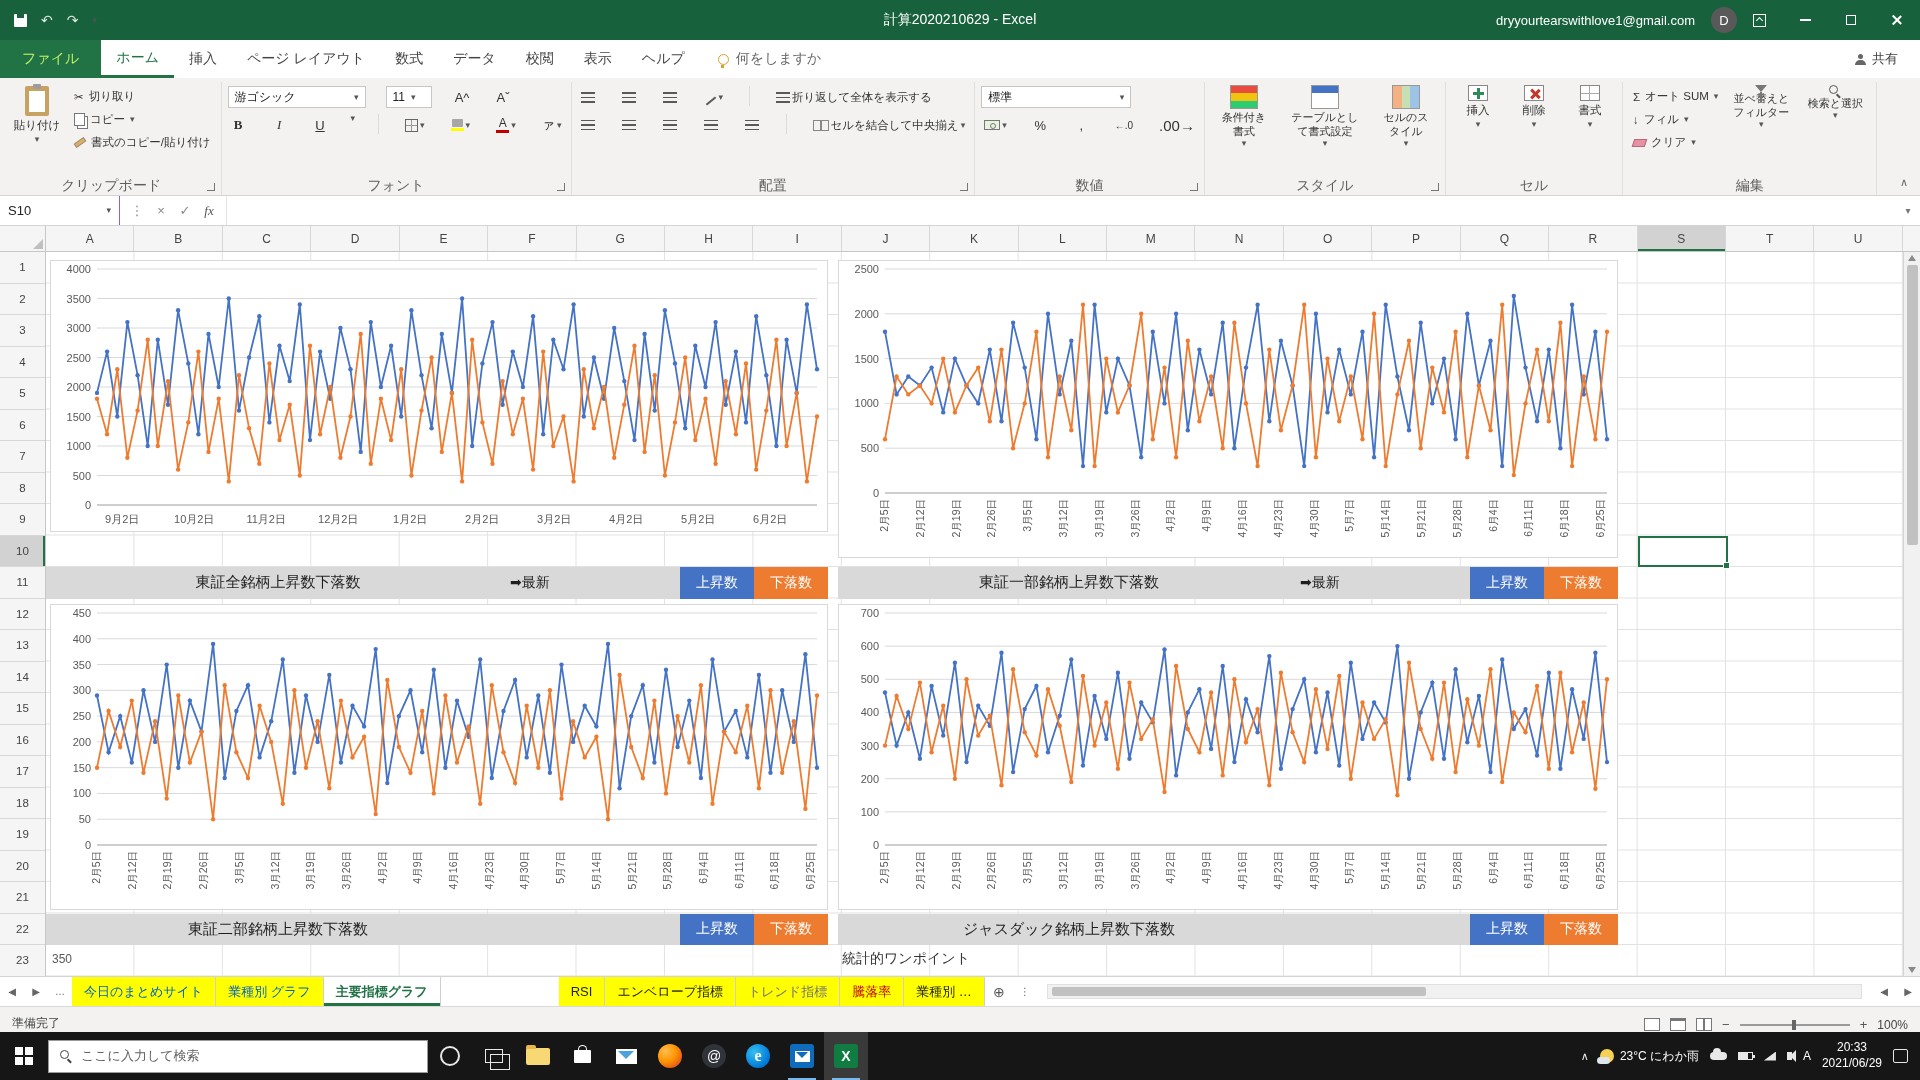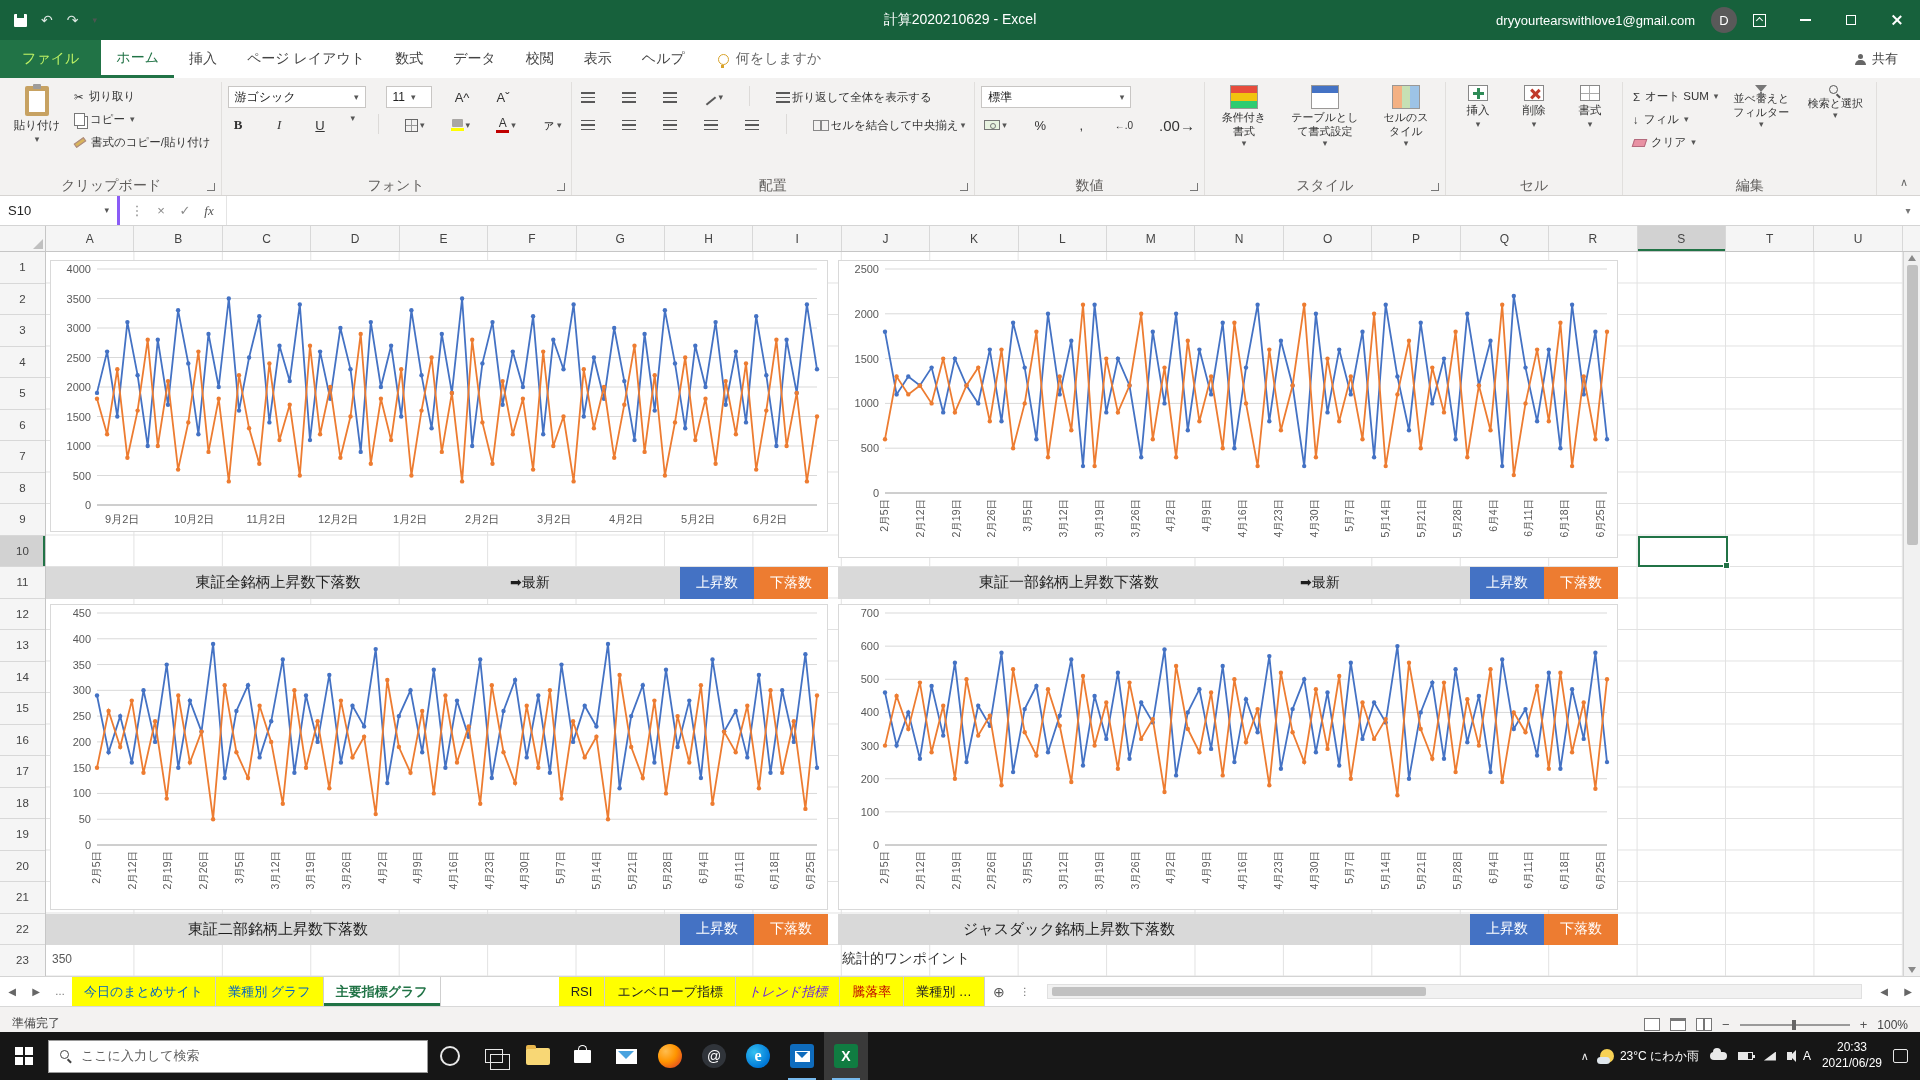--- a/index.html
+++ b/index.html
@@ -94,21 +94,21 @@
   .ic-eraser{width:13px;height:8px;background:#e891a3;border:1px solid #b36a7d;transform:skewX(-18deg)}
   .ic-funnel{width:0;height:0;border-left:6px solid transparent;border-right:6px solid transparent;border-top:7px solid #777;position:relative}
   .ic-funnel::after{content:"";position:absolute;left:-1px;top:-7px;width:2px;height:10px;background:#777;top:0}
   .mag{width:12px;height:12px;position:relative;display:inline-block}
   .mag::before{content:"";position:absolute;left:0;top:0;width:7px;height:7px;border:1.6px solid #555;border-radius:50%}
   .mag::after{content:"";position:absolute;right:0;bottom:0;width:5px;height:1.6px;background:#555;transform:rotate(45deg)}
   .mag.white::before{border-color:#444}.mag.white::after{background:#444}
 
   
   .formulabar{height:30px;background:#fff;border-bottom:1px solid #d4d4d4;display:flex;align-items:stretch;flex:none}
-  .namebox{width:120px;border-right:3px solid #8b5cf6;display:flex;align-items:center;padding:0 8px;font-size:13px;gap:6px}
+  .namebox{width:120px;border-right:1px solid #8b5cf6;display:flex;align-items:center;padding:0 8px;font-size:13px;gap:6px}
   .namebox .sp{flex:1}
   .fbtns{display:flex;align-items:center;gap:2px;padding:0 6px;border-right:1px solid #e4e4e4}
   .fbtn2{width:22px;text-align:center;color:#888;font-size:13px}
   .fxit{font-family:"Liberation Serif",serif;font-style:italic;color:#555}
   .fbinput{flex:1}
   .fbexpand{width:24px;display:flex;align-items:center;justify-content:center;color:#777;font-size:10px}
 
   
   .sheet{flex:1;display:flex;flex-direction:column;min-height:0;background:#fff}
   .colheads{height:26px;display:flex;background:#f5f5f5;border-bottom:1px solid #c6c6c6;font-size:12px;color:#444;padding-right:17px;flex:none}
@@ -1288,21 +1288,21 @@
     <div class="tabnav">◀</div>
     <div class="tabnav">▶</div>
     <div class="tabnav">…</div>
     <div id="stabs" class="stabs">
         <div class="stab" style="background: rgb(255, 255, 0); color: rgb(5, 99, 193);">今日のまとめサイト</div>
         <div class="stab" style="background: rgb(255, 255, 0); color: rgb(5, 99, 193);">業種別 グラフ</div>
         <div class="stab active" style="background: rgb(255, 255, 255); color: rgb(33, 115, 70);">主要指標グラフ</div>
         <div class="stab" style="background: rgb(255, 255, 0); color: rgb(34, 34, 34); margin-top: 42px;">サイコロジカル</div>
         <div class="stab" style="background: rgb(255, 255, 0); color: rgb(34, 34, 34);">RSI</div>
         <div class="stab" style="background: rgb(255, 255, 0); color: rgb(34, 34, 34);">エンベロープ指標</div>
-        <div class="stab" style="background: rgb(255, 255, 0); color: #6d28d9; font-style: italic;">トレンド指標</div>
+        <div class="stab" style="background: rgb(255, 255, 0); color: #737373;">トレンド指標</div>
         <div class="stab" style="background: rgb(255, 255, 0); color: rgb(192, 0, 0);">騰落率</div>
         <div class="stab" style="background: rgb(255, 255, 0); color: rgb(34, 34, 34);">業種別 …</div>
       </div>
     <div class="addtab">⊕</div>
     <div class="tabnav">⋮</div>
     <div class="hscroll">
         <div class="hthumb"></div>
       </div>
     <div class="tabnav">◀</div>
     <div class="tabnav">▶</div>

